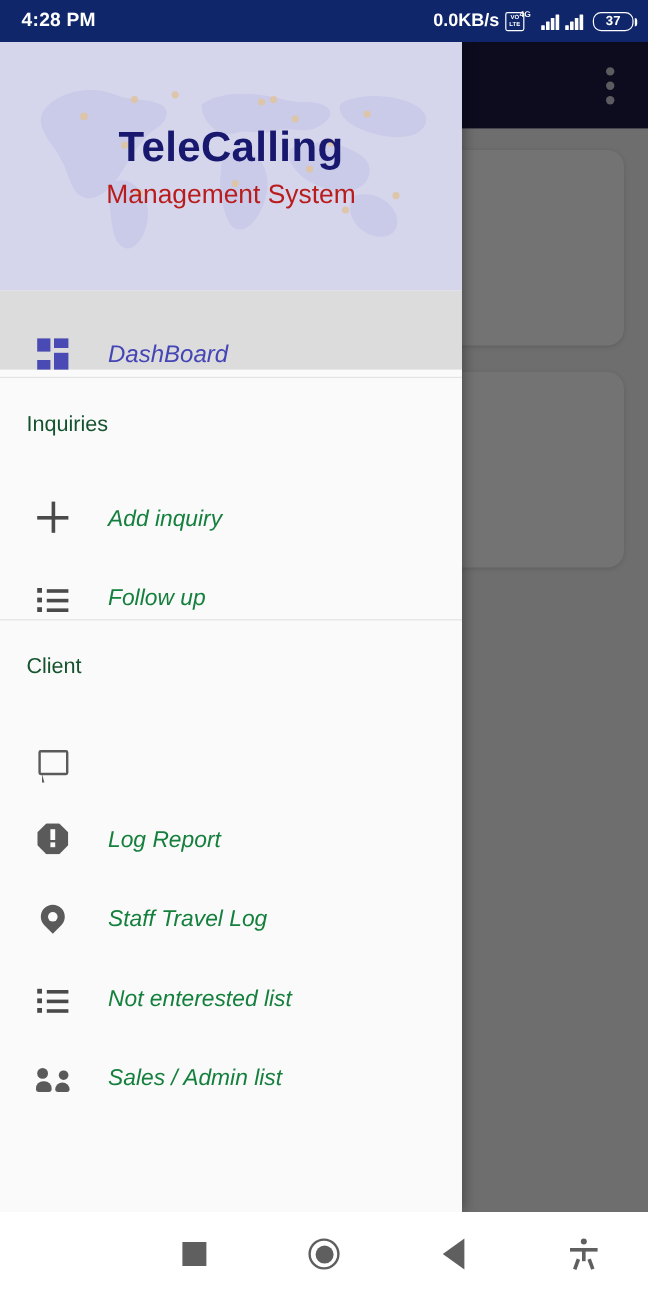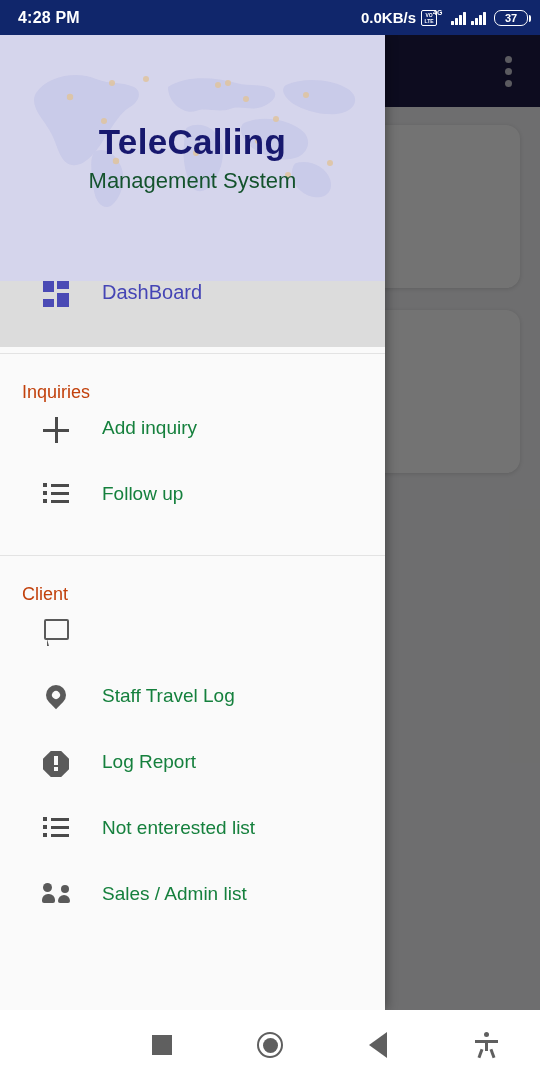--- a/index.html
+++ b/index.html
@@ -71,49 +71,50 @@
   }
 
   
   .drawer{
     position:absolute; left:0; top:35px; width:385px; height:975px;
     background:#fafafa; z-index:20; overflow:hidden;
     box-shadow:2px 0 10px rgba(0,0,0,.35);
     display:flex; flex-direction:column;
   }
   .drawer-header{
-    height:246px; background:#d5d5ec; position:relative; overflow:hidden;
+    height:207px; background:#d5d5ec; position:relative; overflow:hidden;
     display:flex; flex-direction:column; align-items:center; justify-content:center;
   }
   .map{ position:absolute; inset:0; opacity:.55; }
   .brand{
     position:relative; z-index:2; font-size:35px; font-weight:bold;
     color:#17186e; letter-spacing:.3px; text-align:center;
   }
   .brand-sub{
-    position:relative; z-index:2; font-size:22px; color:#14532d;
+    position:relative; z-index:2; font-size:22px; color:#b91c1c;
     margin-top:6px; text-align:center;
   }
 
   .drawer-body{ flex:1; background:#fafafa; }
 
   .nav-item{
-    display:flex; align-items:flex-start; height:66px; padding-left:28px;
+    display:flex; align-items:flex-end; height:66px; padding-left:16px;
     cursor:pointer;
+    font-style:italic;
   }
   .nav-item.active{ background:#dcdcdc; }
   .nav-ico{
     width:56px; min-width:56px; display:flex; align-items:center; justify-content:center;
   }
   .nav-label{ font-size:19px; color:#15803d; margin-left:18px; }
   .nav-item.active .nav-label{ color:#4545b5; font-size:20px; }
 
   .divider{ height:1px; background:#e3e3e3; margin:6px 0; }
   .section-label{
-    font-size:18px; color:#c2410c; padding:22px 0 14px 22px;
+    font-size:18px; color:#14532d; padding:22px 0 14px 22px;
   }
 
   
   .ic-dash{ width:26px; height:26px; position:relative; }
   .ic-dash i{ position:absolute; background:#4a4ab5; display:block; }
   .ic-dash i:nth-child(1){ left:0; top:0; width:11px; height:11px; }
   .ic-dash i:nth-child(2){ right:0; top:0; width:12px; height:8px; }
   .ic-dash i:nth-child(3){ left:0; bottom:0; width:11px; height:8px; }
   .ic-dash i:nth-child(4){ right:0; bottom:0; width:12px; height:14px; }
 
@@ -301,30 +302,30 @@
     <div class="section-label">Client</div>
 
     <div class="nav-item">
       <div class="nav-ico">
           <div class="ic-chat"></div>
         </div>
     </div>
 
     <div class="nav-item">
       <div class="nav-ico">
+          <div class="ic-oct"></div>
+        </div>
+      <div class="nav-label">Log Report</div>
+    </div>
+
+    <div class="nav-item">
+      <div class="nav-ico">
           <div class="ic-pin"></div>
         </div>
       <div class="nav-label">Staff Travel Log</div>
-    </div>
-
-    <div class="nav-item">
-      <div class="nav-ico">
-          <div class="ic-oct"></div>
-        </div>
-      <div class="nav-label">Log Report</div>
     </div>
 
     <div class="nav-item">
       <div class="nav-ico">
         <div class="ic-list">
             <div>
               <b></b>
               <s></s>
             </div>
             <div>

